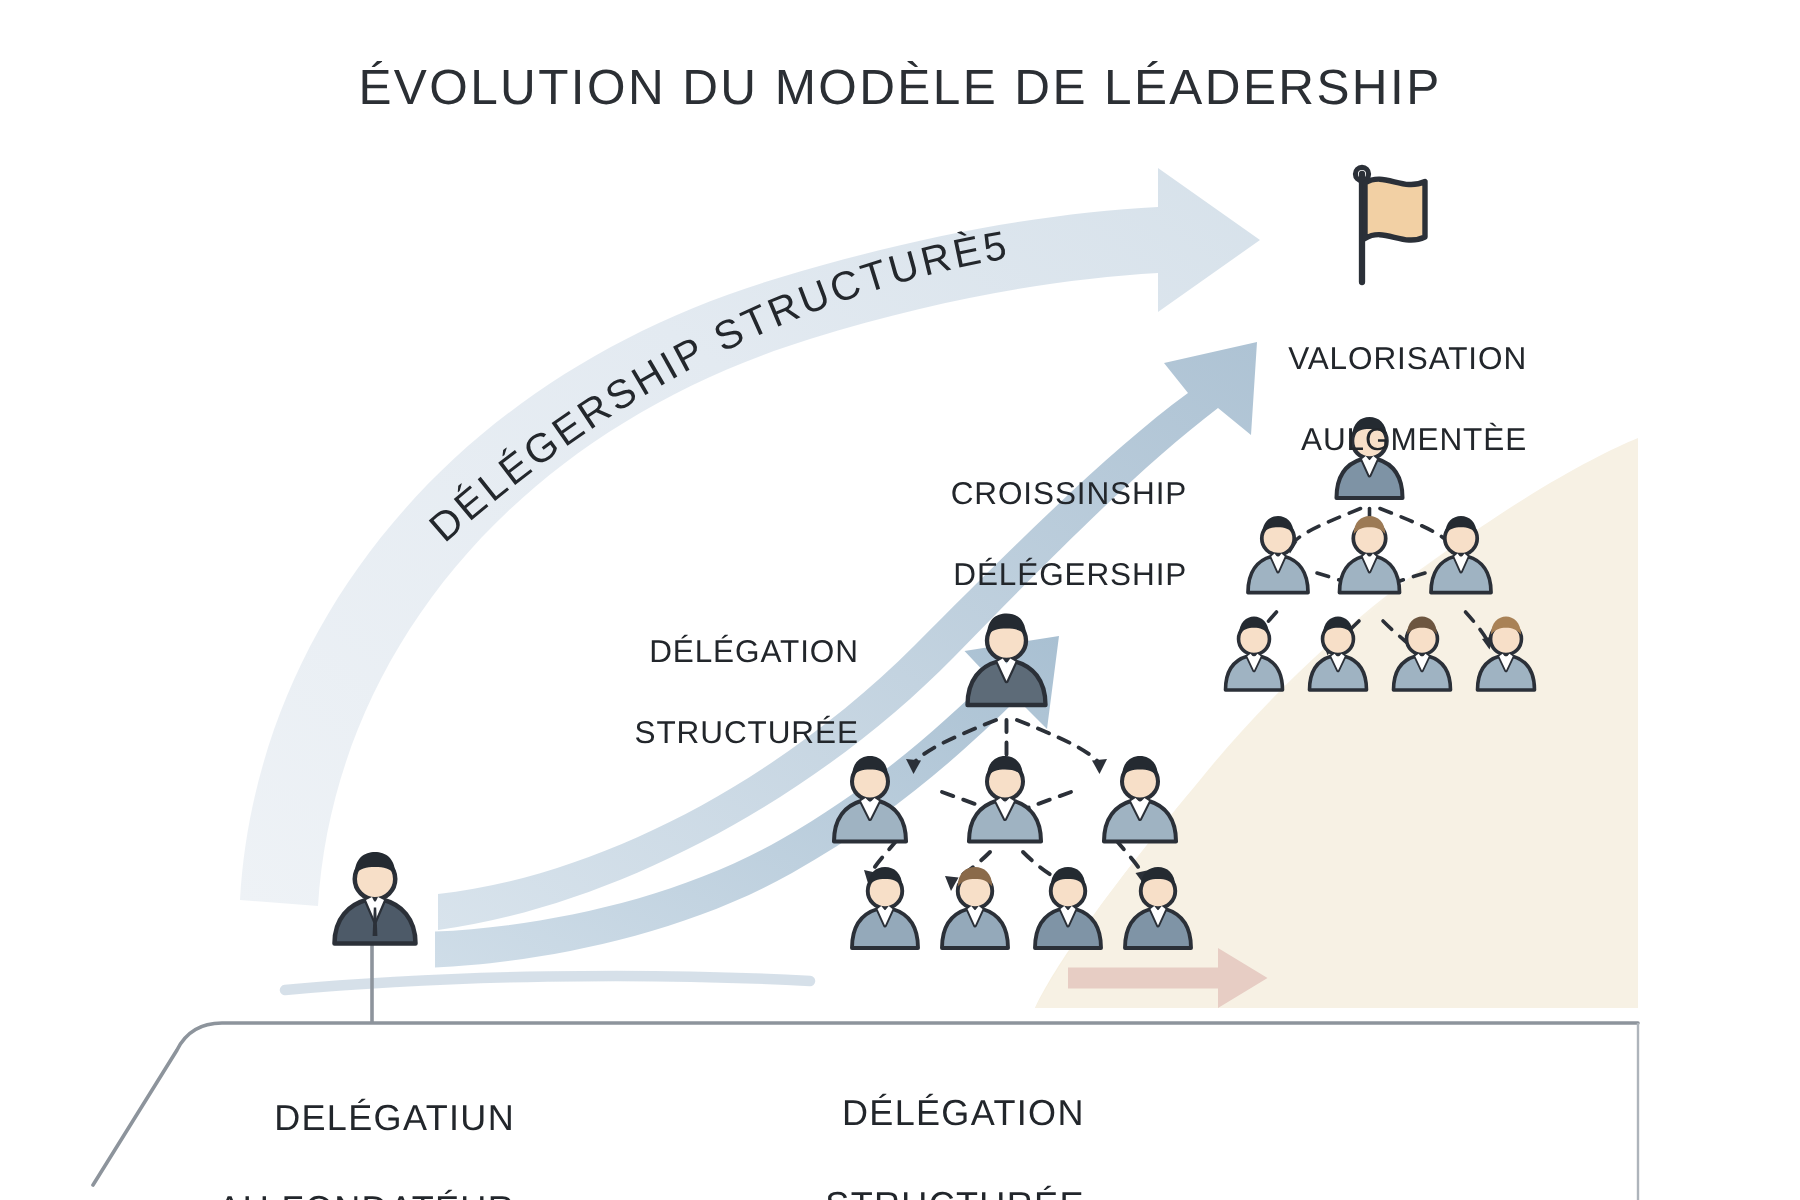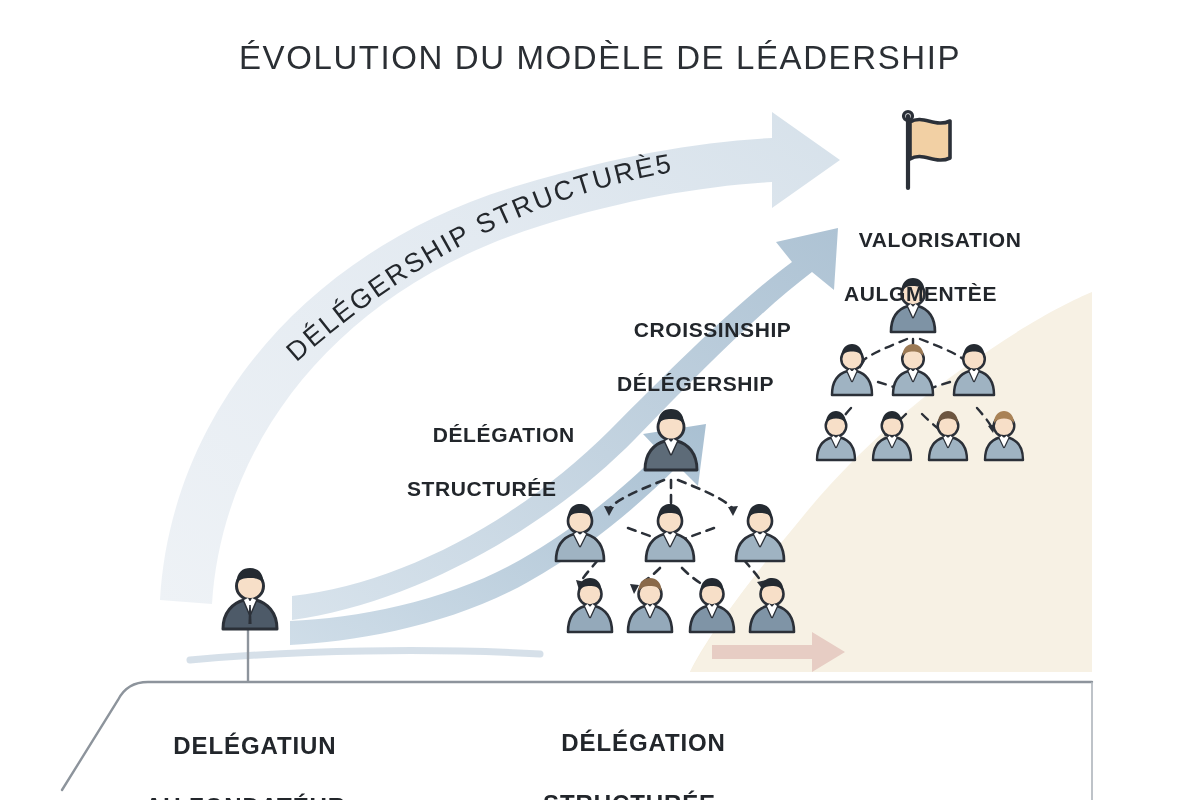--- a/index.html
+++ b/index.html
@@ -20,24 +20,25 @@
   #scene {
     position: absolute;
     left: 0; top: 0;
     width: 1200px;
     height: 800px;
   }
   .lbl {
     position: absolute;
     color: #22262b;
     font-family: "Liberation Sans", sans-serif;
-    font-weight: 700;
+    font-weight: 400;
     letter-spacing: 0.6px;
     line-height: 1.28;
     white-space: pre;
+    text-align: right;
   }
   #title {
     position: absolute;
     left: 0;
     top: 27px;
     width: 1200px;
     text-align: center;
     font-size: 33px;
     font-weight: 400;
     letter-spacing: 1.6px;

